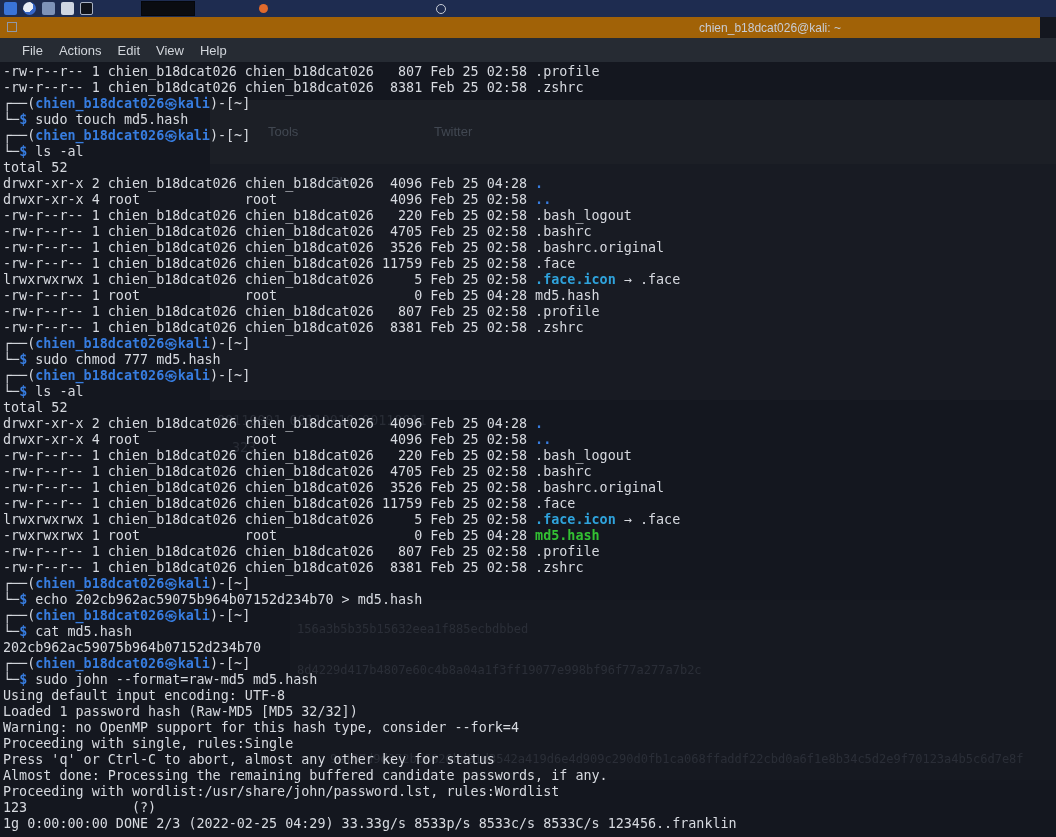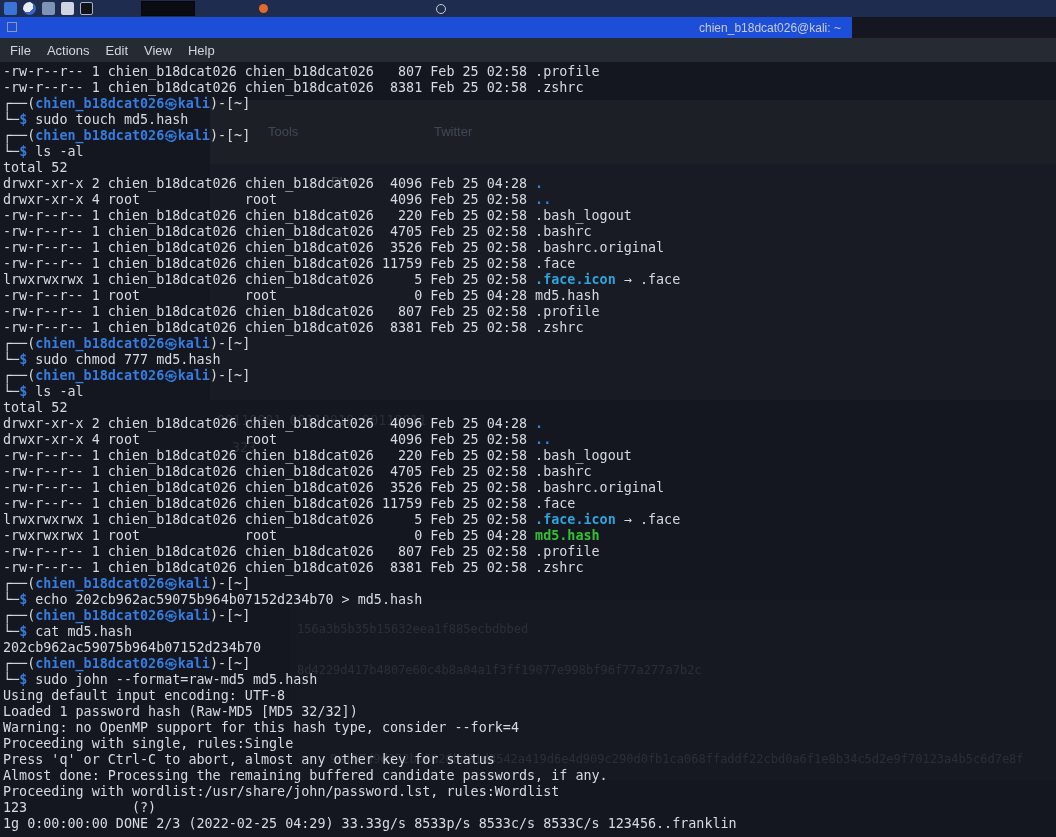--- a/index.html
+++ b/index.html
@@ -15,28 +15,28 @@
   .tbi-folder{background:#7e93b8;}
   .tbi-editor{background:#cfd6e2;}
   .tbi-terminal{background:#10131a;border:1px solid #a9b2c2;box-sizing:border-box;}
   .tb-activewin{width:54px;height:15px;background:#0a0c11;border:1px solid #05070b;
                 margin-left:42px;box-sizing:border-box;}
   .tbi-rec{width:9px;height:9px;border-radius:50%;background:#e06a2c;margin-left:58px;}
   .tbi-clock{width:10px;height:10px;border-radius:50%;border:1px solid #c7ccd6;box-sizing:border-box;
              margin-left:162px;}
 
   
-  .titlebar{position:absolute;top:17px;left:0;width:852px;height:21px;background:#1d4ed8;}
+  .titlebar{position:absolute;top:17px;left:0;width:1040px;height:21px;background:#a16207;}
   .win-icon{position:absolute;left:7px;top:5px;width:10px;height:10px;border:1px solid #8f98a8;box-sizing:border-box;}
   .win-title{position:absolute;left:640px;top:4px;width:260px;text-align:center;
              font:12px "Liberation Sans",sans-serif;color:#c8ccd4;white-space:pre;}
 
   
   .menubar{position:absolute;top:38px;left:0;width:1056px;height:24px;background:#262b33;
-           display:flex;align-items:center;padding-left:2px;box-sizing:border-box;}
+           display:flex;align-items:center;padding-left:14px;box-sizing:border-box;}
   .menu-item{padding:0 8px;font:13px "Liberation Sans",sans-serif;color:#d2d6dc;cursor:default;}
 
   
   .terminal{position:absolute;top:62px;left:0;width:1056px;height:775px;background:#14171f;overflow:hidden;}
 
   
   .ov{position:absolute;pointer-events:none;}
   .ov-a{left:210px;top:38px;width:846px;height:64px;background:rgba(255,255,255,0.035);}
   .ov-b{left:210px;top:102px;width:846px;height:236px;background:rgba(255,255,255,0.018);}
   .ov-c{left:290px;top:538px;width:766px;height:180px;background:rgba(255,255,255,0.012);}

